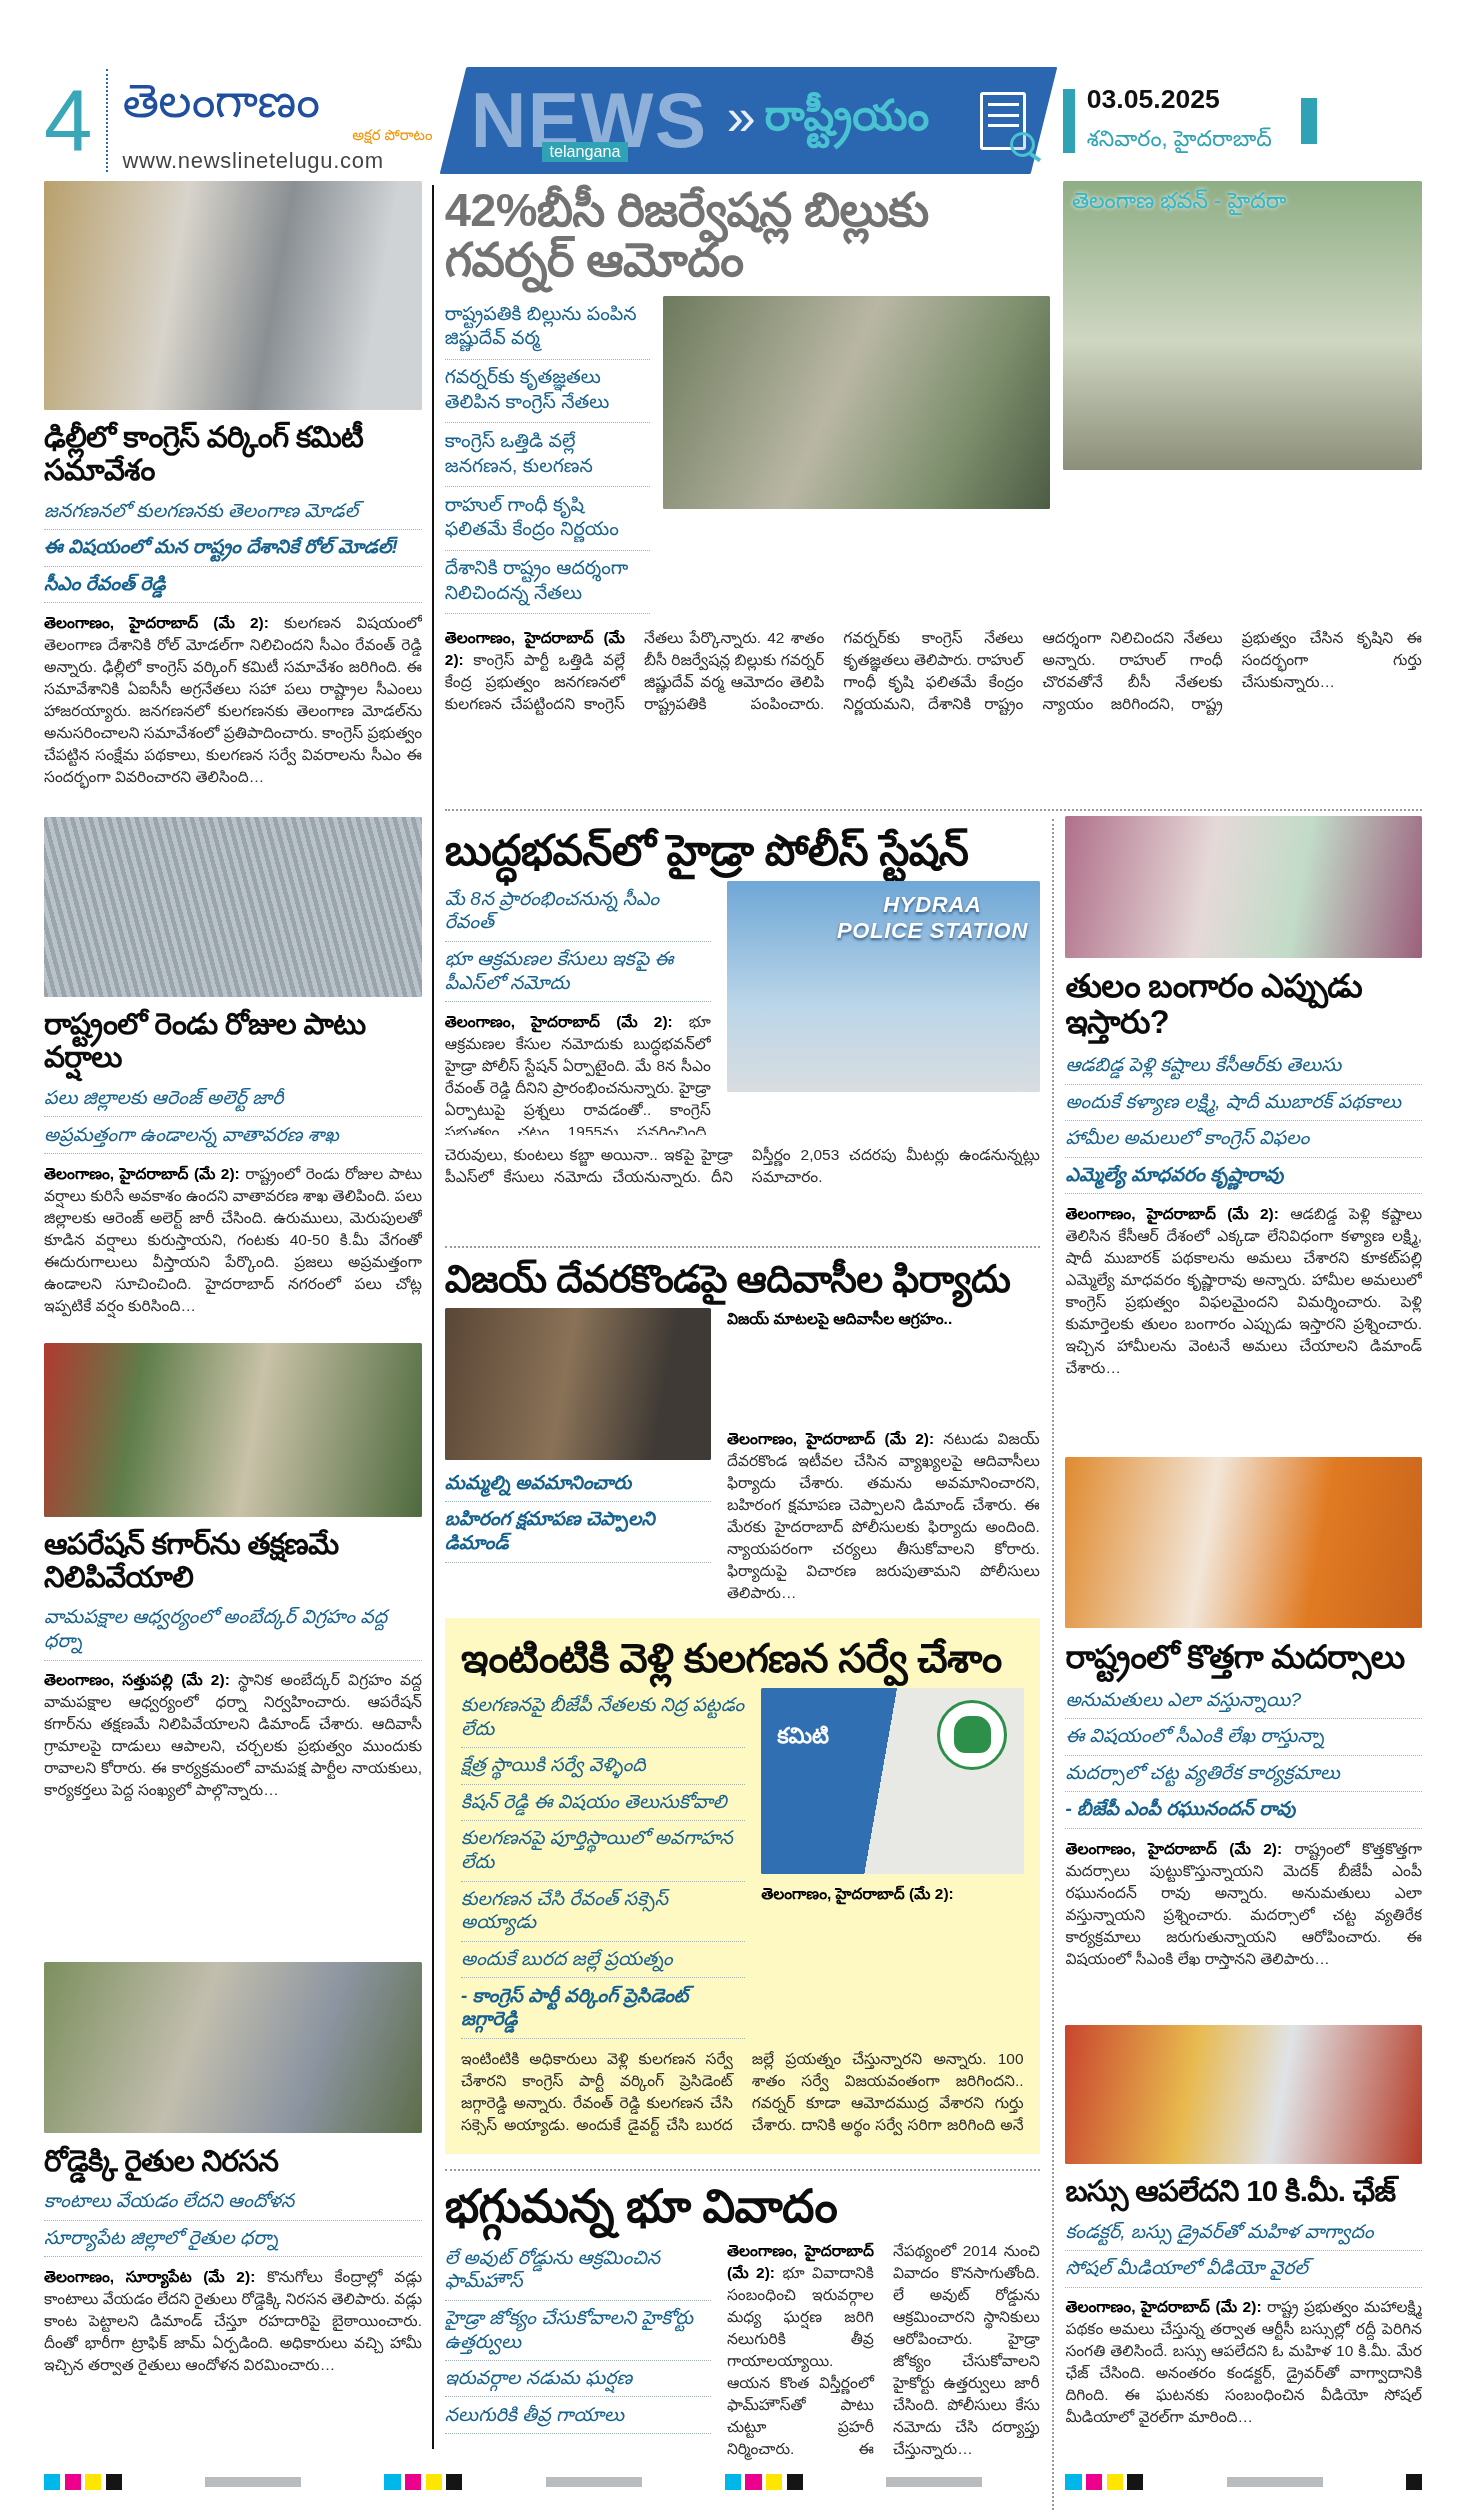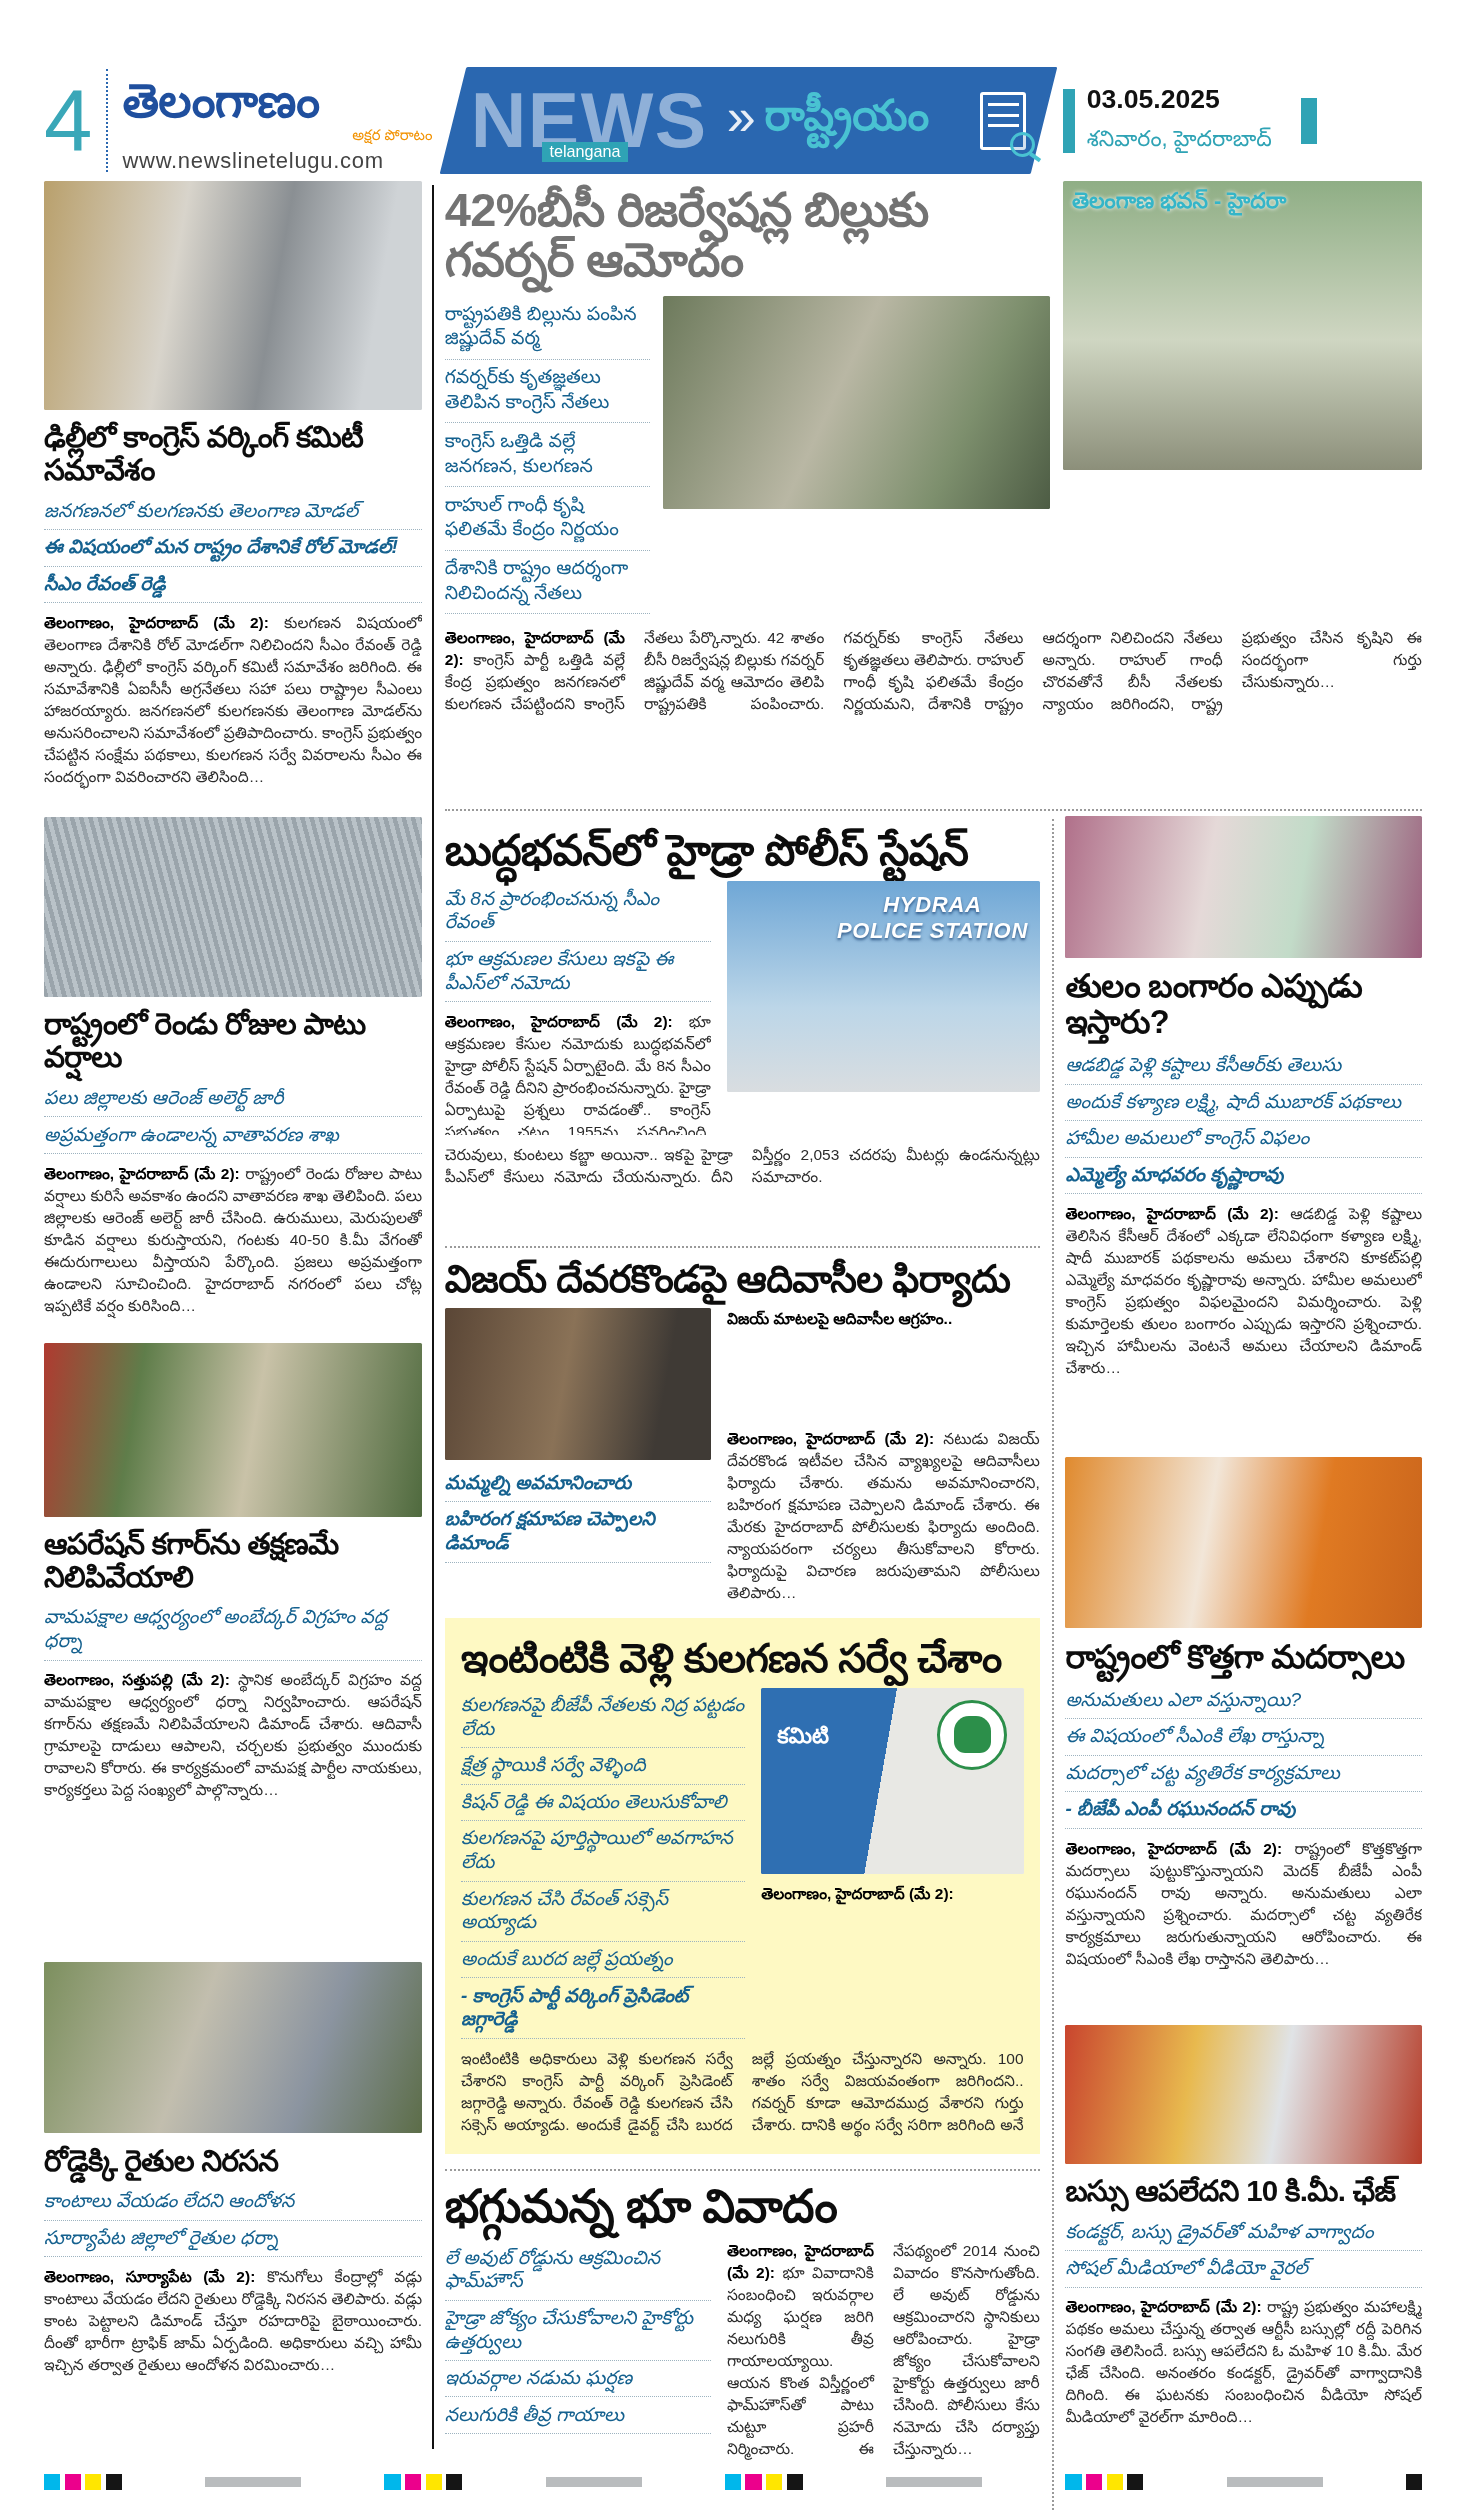--- a/index.html
+++ b/index.html
@@ -3,21 +3,21 @@
 <meta charset="utf-8">
 <style>
   html,body{margin:0;padding:0;background:#fff;}
   .page{position:relative;width:1466px;height:2512px;background:#fff;overflow:hidden;
         font-family:"Liberation Sans","DejaVu Sans",sans-serif;color:#222;}
   
   .hdr{position:absolute;top:65px;left:44px;right:44px;height:111px;display:flex;align-items:center;}
   .pgnum{font-size:87px;font-weight:300;color:#3aa7b8;line-height:1;margin-right:13.3px;}
   .hdr-sep{border-left:2.2px dotted #2a67b0;height:103px;margin-right:14.8px;}
   .brand{display:flex;flex-direction:column;justify-content:flex-end;height:107px;width:310px;}
-  .logo{font-size:47px;font-weight:bold;color:#1f4f9e;line-height:1.05;letter-spacing:-0.7px;}
+  .logo{font-size:47px;font-weight:normal;color:#1f4f9e;line-height:1.05;letter-spacing:-0.7px;}
   .tagline{font-size:14.8px;color:#f29200;text-align:right;margin-top:1.5px;}
   .site{font-size:22px;color:#444;letter-spacing:0.7px;margin-top:1.5px;}
   .banner{position:relative;height:107px;flex:0 0 591px;margin-left:20.7px;background:#2a67b0;
           transform:skewX(-14deg);border-radius:1.5px;display:flex;align-items:center;}
   .banner-in{transform:skewX(14deg);display:flex;align-items:center;width:100%;padding:0 17.7px;}
   .news{font-size:77px;font-weight:bold;color:#8fb0d8;line-height:1;letter-spacing:1.5px;position:relative;}
   .region{position:absolute;left:89px;bottom:-3px;background:#2fa3b5;color:#fff;font-size:16.2px;padding:0.7px 7.4px;}
   .chev{font-size:52px;color:#e8eef6;margin:0 13.3px 7.4px 19px;letter-spacing:-4.4px;}
   .section{font-size:43px;color:#49c2d2;font-weight:bold;}
   .doc-icon{margin-left:auto;width:46px;height:58px;position:relative;}
@@ -56,21 +56,21 @@
   
   .lead-top{display:flex;}
   .lead-left{flex:1;}
   .lead-hl{font-size:47px;font-weight:bold;letter-spacing:-0.7px;line-height:1.05;margin:4.4px 0 11.8px 0;color:#737373;}
   .lead-mid{display:flex;gap:13px;}
   .bullets{width:205px;flex:none;}
   .bullet{display:block;color:#15618f;font-size:19px;line-height:1.3;padding:5.9px 0 7.4px 0;border-bottom:1.5px dotted #9db3c0;}
   .lead-photo1{height:213px;background:linear-gradient(115deg,#6d7a5c,#b9b7a4 45%,#7d8f6d 75%,#4d5c44);}
   .lead-right{width:359px;flex:none;margin-left:13.3px;}
   .lead-photo2{height:289px;background:linear-gradient(180deg,#8fae85,#cfd6c2 55%,#8c8f7a);}
-  .cap{position:absolute;top:7.4px;left:8.9px;color:#35b5c8;font-size:22px;font-weight:bold;text-shadow:0 0 4.4px #fff;}
+  .cap{position:absolute;top:7.4px;left:8.9px;color:#35b5c8;font-size:22px;font-weight:normal;text-shadow:0 0 4.4px #fff;}
   
   .ph-cwc{height:229px;background:linear-gradient(100deg,#b9a06c 0%,#d8d4cb 35%,#8a8f93 60%,#cfd3d6 85%);}
   .ph-rain{height:180px;background:repeating-linear-gradient(75deg,#9aa4ab 0 4.4px,#b9c2c8 4.4px 8.9px),linear-gradient(#7f8a92,#aeb6bc);}
   .ph-kagar{height:174px;background:linear-gradient(100deg,#b03a30 0%,#5f7d4a 25%,#c9c2a8 55%,#4f6a3e 100%);}
   .ph-traffic{height:171px;background:linear-gradient(110deg,#7c8f5e,#c2beae 40%,#8b94a0 70%,#5c6d48);}
   .ph-hydraa{height:211px;background:linear-gradient(180deg,#6fa7d6,#bcd6e8 60%,#d9dde0);}
   .hyd-lab{position:absolute;top:10.3px;right:11.8px;text-align:center;color:#fff;font-weight:bold;font-style:italic;
            font-size:22px;line-height:1.2;text-shadow:0 1.5px 3px rgba(20,60,110,.8);letter-spacing:0.7px;}
   .ph-vijay{height:152px;background:linear-gradient(100deg,#5a4636,#8a7257 45%,#3f3a35 80%);}
   .ph-survey{height:186px;background:linear-gradient(100deg,#2f6fb2 0 46%,#e8e8e4 46% 100%);}

